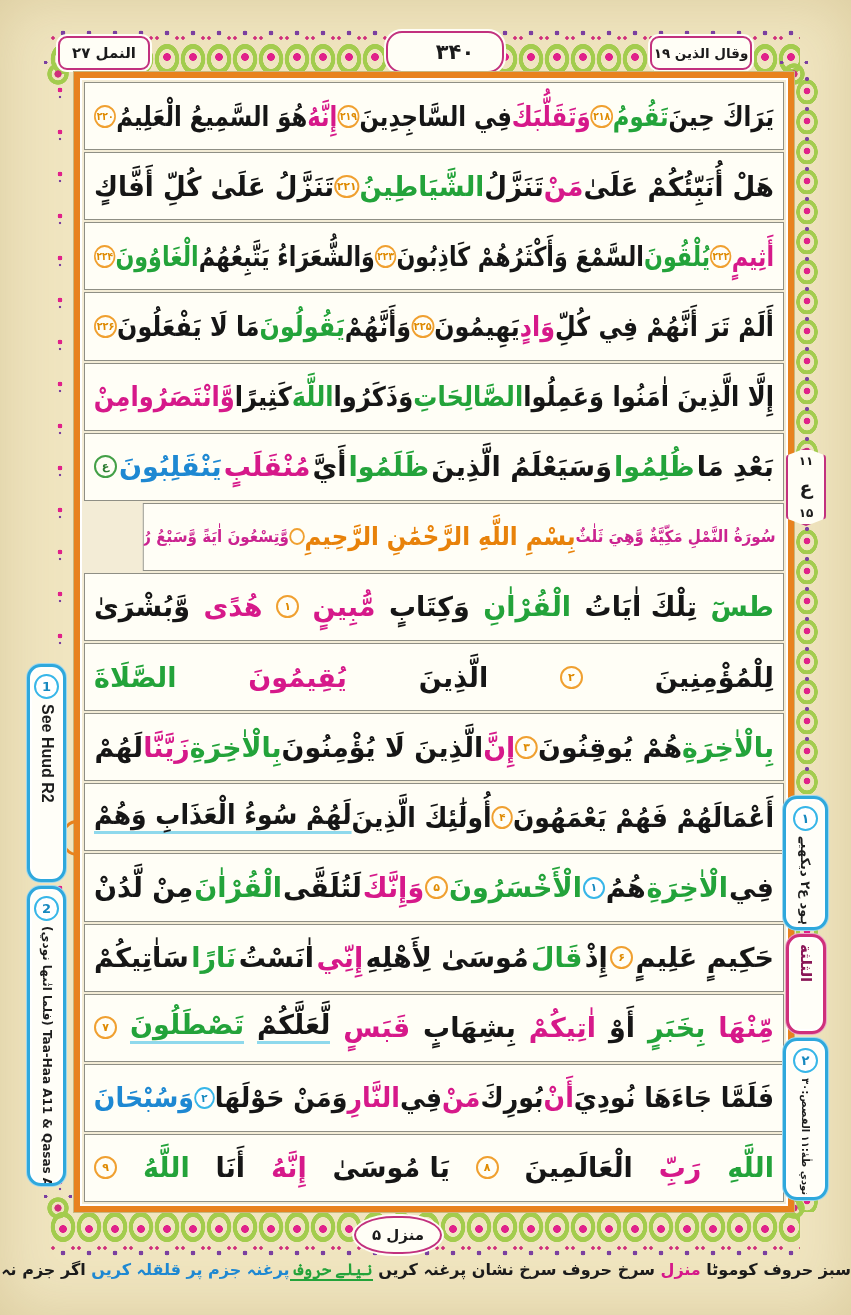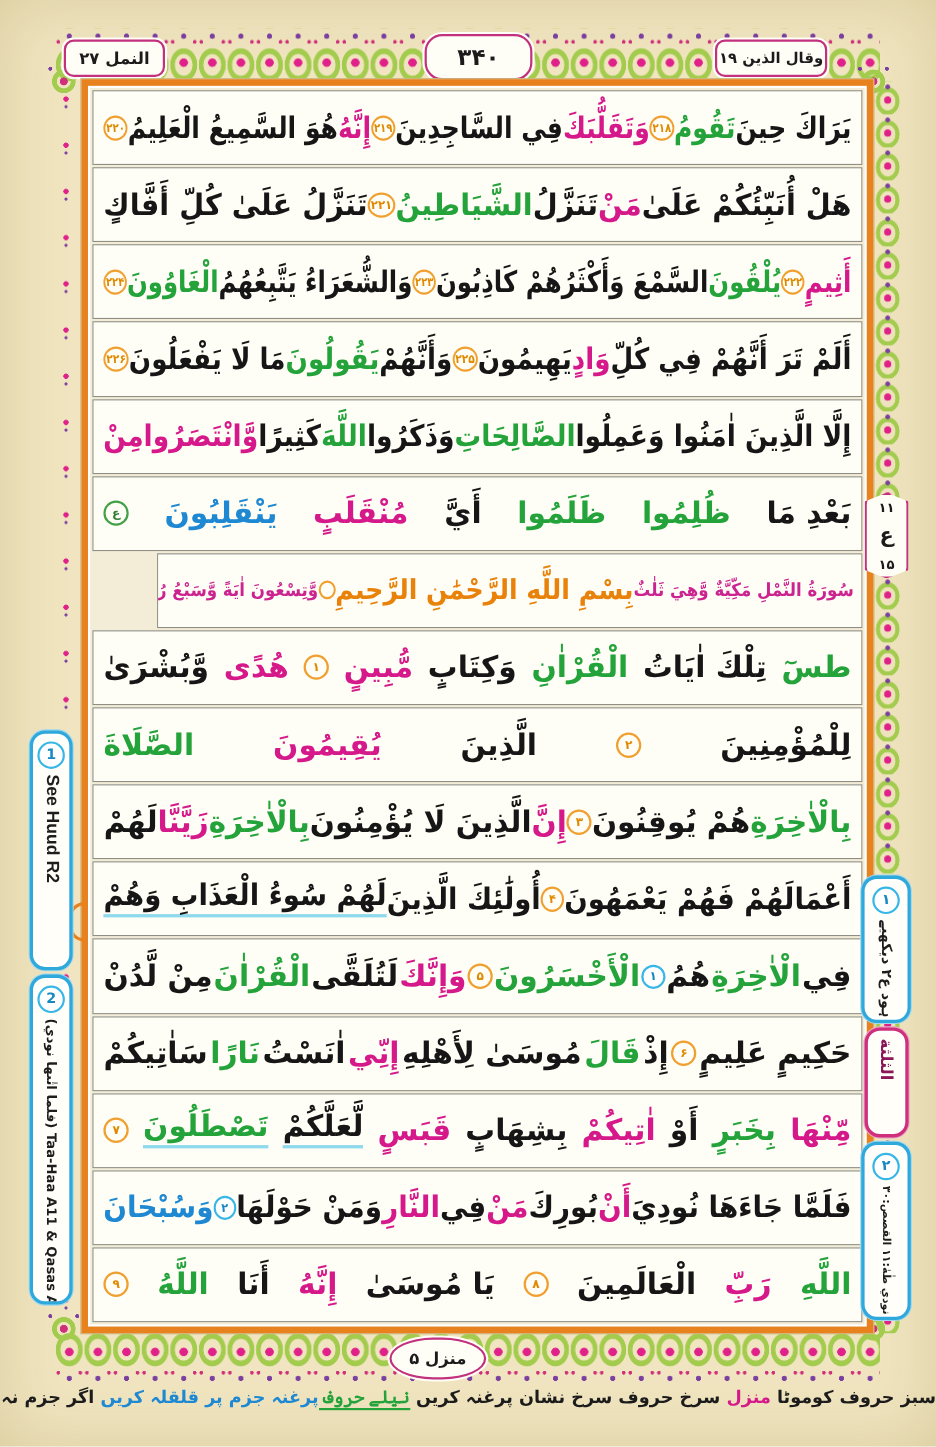--- a/index.html
+++ b/index.html
@@ -45,21 +45,21 @@
       radial-gradient(circle 1.8px at 84% 18%, #7b3fa0 1.6px, transparent 2px);
   }
   
   .badge{
     position:absolute; background:#fffef6; border:2.5px solid #c2317e; border-radius:9px;
     display:flex; align-items:center; justify-content:center;
     color:#1b1b1b; font-weight:bold; box-shadow:0 0 0 2px #fffef6;
     direction:rtl;
   }
   .badge-surah{left:58px; top:36px; width:88px; height:30px; font-size:15px;}
-  .badge-page{left:386px; top:31px; width:94px; height:38px; font-size:21px; border-radius:16px;}
+  .badge-page{left:386px; top:31px; width:94px; height:38px; font-size:21px; border-radius:16px;padding-left:20px;}
   .badge-juz{left:650px; top:36px; width:98px; height:30px; font-size:13.5px;}
   .badge-manzil{left:354px; top:1216px; width:84px; height:34px; font-size:15px; border-radius:50%/55%;}
   
   .frame{
     position:absolute; left:74px; top:72px; width:720px; height:1140px;
     box-sizing:border-box; border:6px solid #e8821e; background:#f3ecd6;
     box-shadow:inset 0 0 0 2px #ffffff, 0 0 0 1px #c9b77f;
     padding:4px 4px;
   }
   .rows{display:flex; flex-direction:column; height:100%; gap:2px;}
@@ -208,20 +208,21 @@
             <span class="seg g">اللَّهَ</span>
             <span class="seg k">كَثِيرًا</span>
             <span class="seg m">وَّانْتَصَرُوا</span>
             <span class="seg m">مِنْ</span>
           </div>
         </div>
         <div class="qrow">
           <div class="rline">
             <span class="seg k">بَعْدِ مَا</span>
             <span class="seg g">ظُلِمُوا</span>
+            <span class="seg k">وَسَيَعْلَمُ الَّذِينَ</span>
             <span class="seg g">ظَلَمُوا</span>
             <span class="seg k">أَيَّ</span>
             <span class="seg m">مُنْقَلَبٍ</span>
             <span class="seg b">يَنْقَلِبُونَ</span>
             <span class="ayah ruku">ع</span>
           </div>
         </div>
         <div class="surah-row" style="transform: scaleX(0.91601); transform-origin: right center;">
           <span class="sr-side">سُورَةُ النَّمْلِ مَكِّيَّةٌ وَّهِيَ ثَلٰثٌ</span>
           <span class="sr-bism">بِسْمِ اللَّهِ الرَّحْمَٰنِ الرَّحِيمِ</span>

